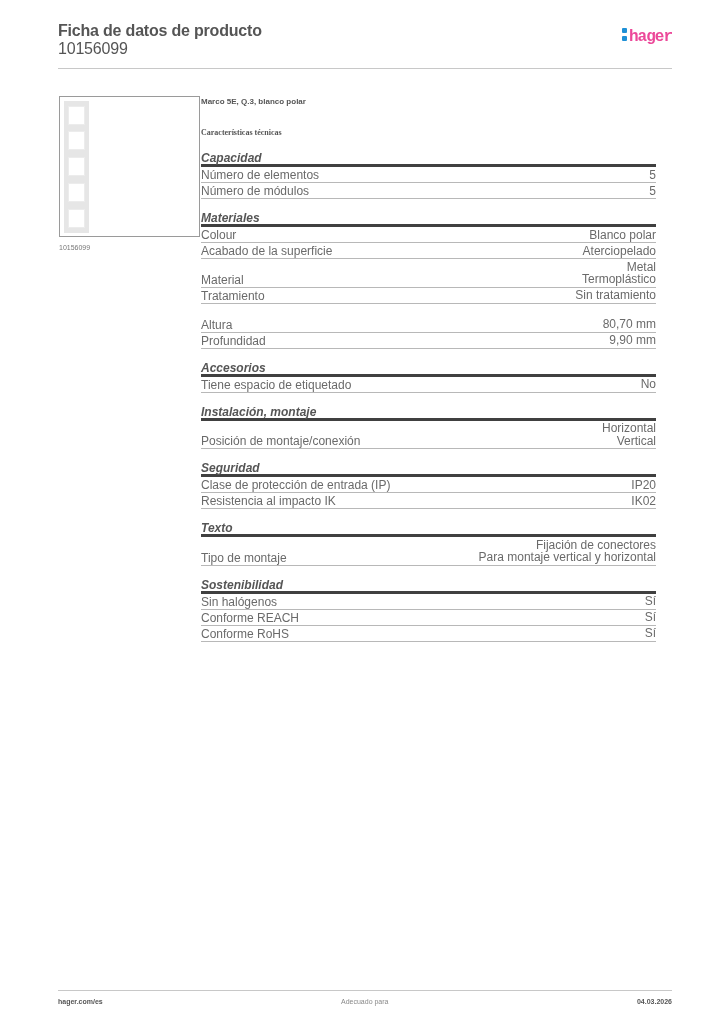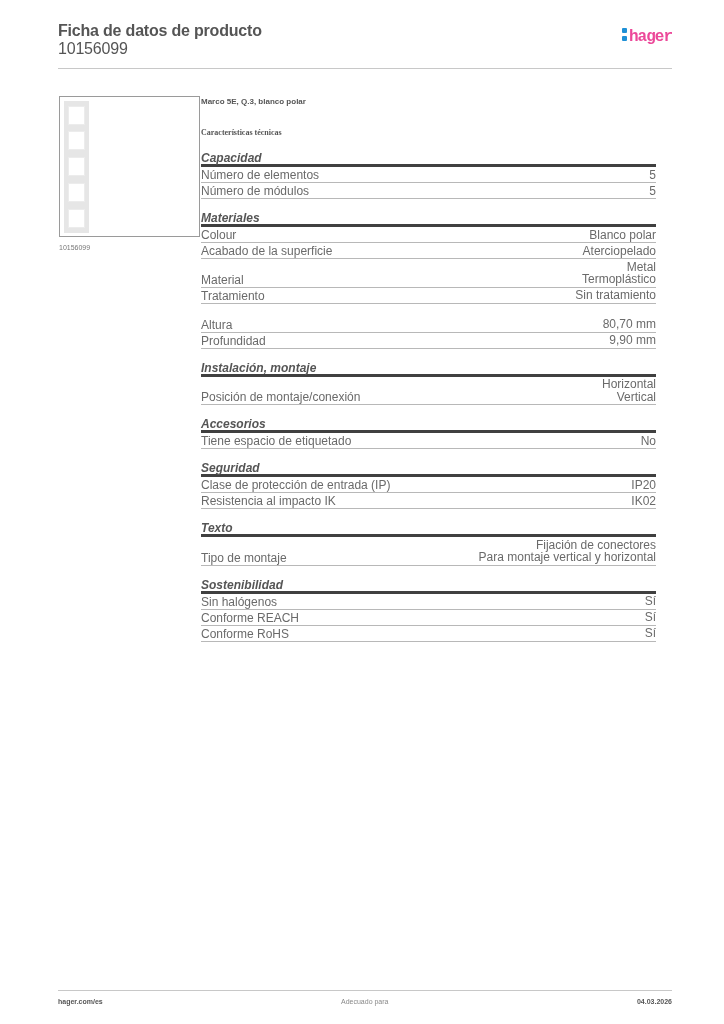--- a/index.html
+++ b/index.html
@@ -117,35 +117,35 @@
           </span>
         </div>
         <div class="row">
           <span class="label">Profundidad</span>
           <span class="value">
             <div>9,90 mm</div>
           </span>
         </div>
       </div>
       <div class="group">
+        <div class="group-title">Accesorios</div>
+        <div class="row">
+          <span class="label">Tiene espacio de etiquetado</span>
+          <span class="value">
+            <div>No</div>
+          </span>
+        </div>
+      </div>
+      <div class="group">
         <div class="group-title">Instalación, montaje</div>
         <div class="row">
           <span class="label">Posición de montaje/conexión</span>
           <span class="value">
             <div>Horizontal</div>
             <div>Vertical</div>
-          </span>
-        </div>
-      </div>
-      <div class="group">
-        <div class="group-title">Accesorios</div>
-        <div class="row">
-          <span class="label">Tiene espacio de etiquetado</span>
-          <span class="value">
-            <div>No</div>
           </span>
         </div>
       </div>
       <div class="group">
         <div class="group-title">Seguridad</div>
         <div class="row">
           <span class="label">Clase de protección de entrada (IP)</span>
           <span class="value">
             <div>IP20</div>
           </span>

